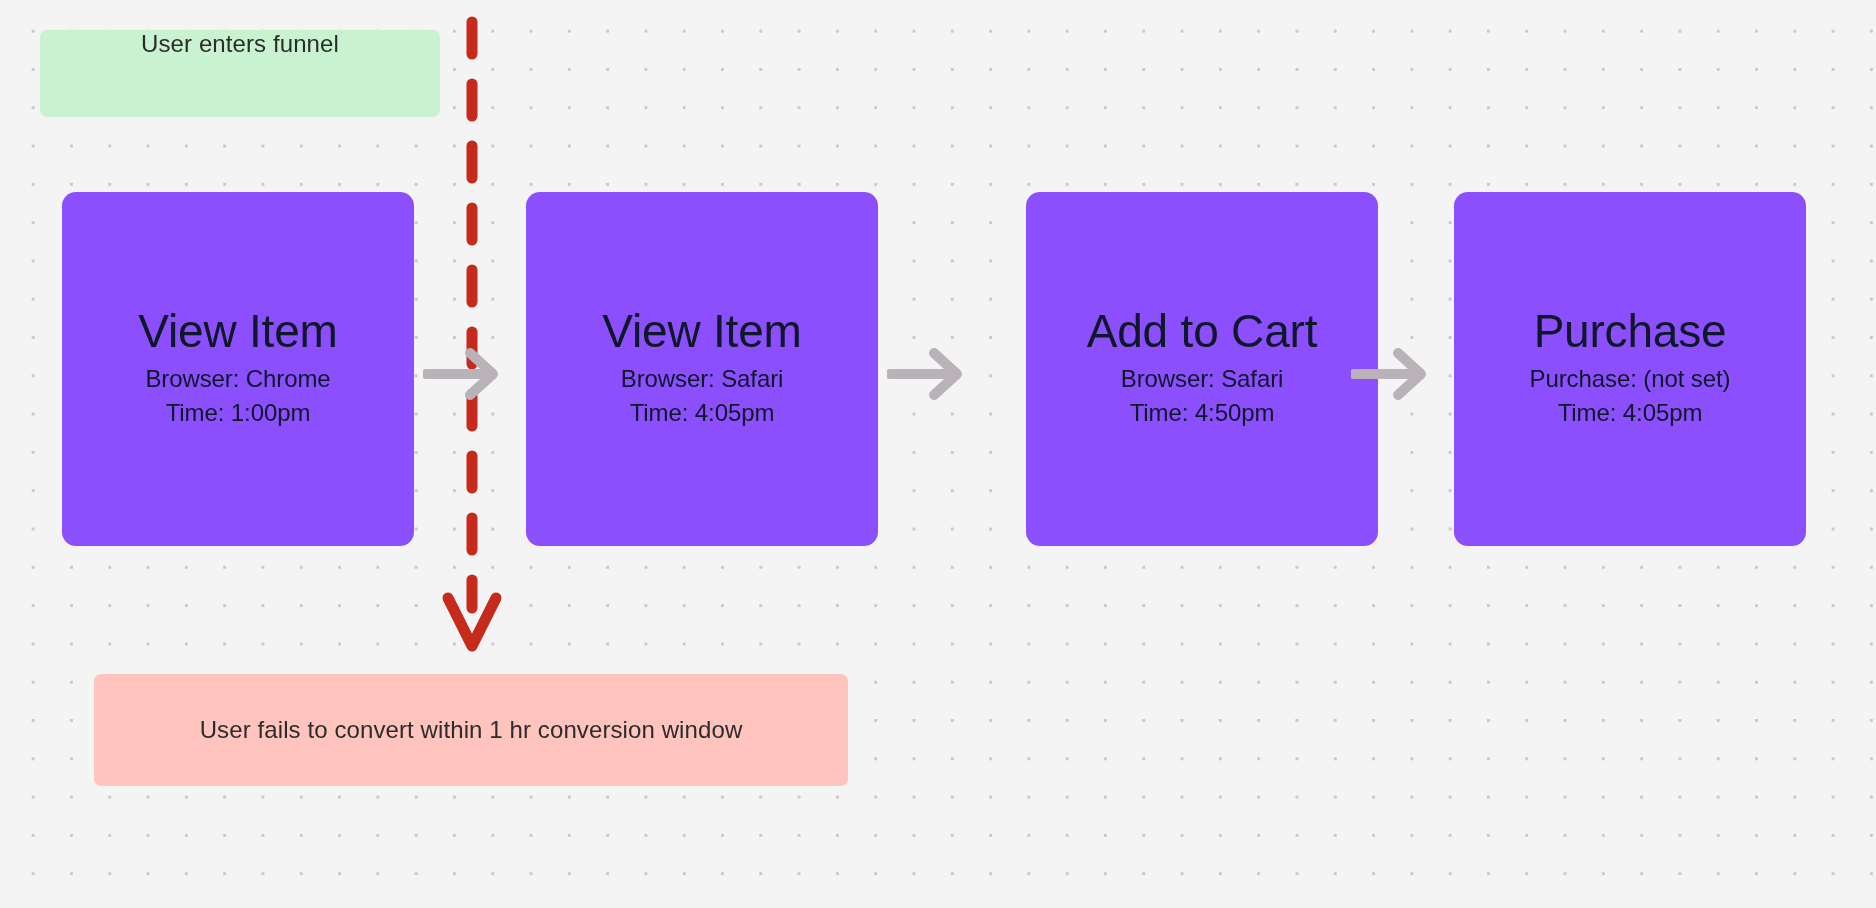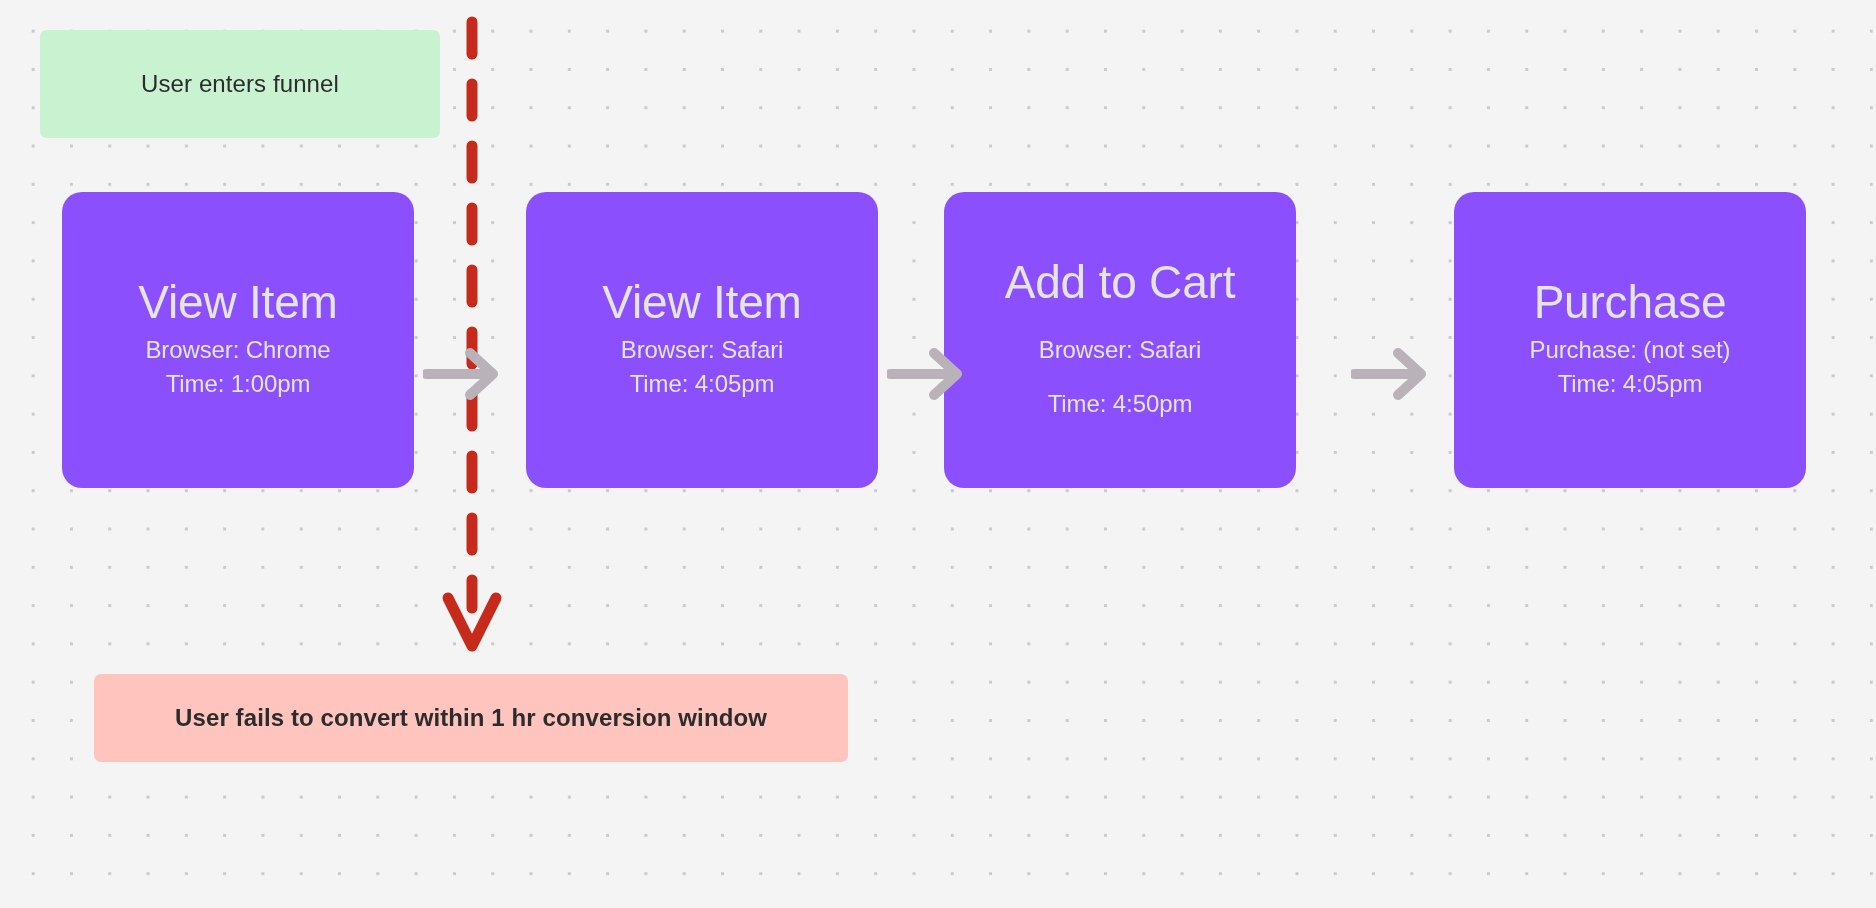--- a/index.html
+++ b/index.html
@@ -25,88 +25,87 @@
     background-position: 14px 12px;
     overflow: hidden;
   }
 
   
   .badge-green {
     position: absolute;
     left: 40px;
     top: 30px;
     width: 400px;
-    height: 108px;
+    height: 87px;
     background: #c8f2d0;
     border-radius: 7px;
     display: flex;
-    align-items: center;
+    align-items: flex-start;
     justify-content: center;
   }
   .badge-green .label {
     font-size: 24px;
     color: #2c2c2c;
     letter-spacing: 0.1px;
     white-space: nowrap;
   }
 
   
   .banner-pink {
     position: absolute;
     left: 94px;
     top: 674px;
     width: 754px;
-    height: 88px;
+    height: 112px;
     background: #ffc4be;
     border-radius: 7px;
     display: flex;
     align-items: center;
     justify-content: center;
-    font-weight: bold;
   }
   .banner-pink .label {
     font-size: 24px;
     color: #2c2c2c;
     letter-spacing: 0.1px;
     white-space: nowrap;
   }
 
   
   .step-card {
     position: absolute;
     top: 192px;
     width: 352px;
-    height: 296px;
+    height: 354px;
     background: #8b4ffe;
-    border-radius: 20px;
+    border-radius: 14px;
     display: flex;
     flex-direction: column;
     align-items: center;
     justify-content: center;
-    color: #e5e5e5;
+    color: #0f172a;
   }
   .step-card .step-title {
     font-size: 46px;
     font-weight: 400;
     line-height: 1.04;
     letter-spacing: -0.2px;
     white-space: nowrap;
     margin-bottom: 6px;
   }
   .step-card .step-meta {
     font-size: 24px;
     font-weight: 400;
     line-height: 1.42;
     letter-spacing: -0.1px;
     white-space: nowrap;
   }
 
   #card-0 { left: 62px;   }
   #card-1 { left: 526px;  }
-  #card-2 { left: 944px; gap: 20px;  }
+  #card-2 { left: 1026px;  }
   #card-3 { left: 1454px; }
 
   
   .connector {
     position: absolute;
     top: 348px;
     width: 80px;
     height: 52px;
     pointer-events: none;
   }

